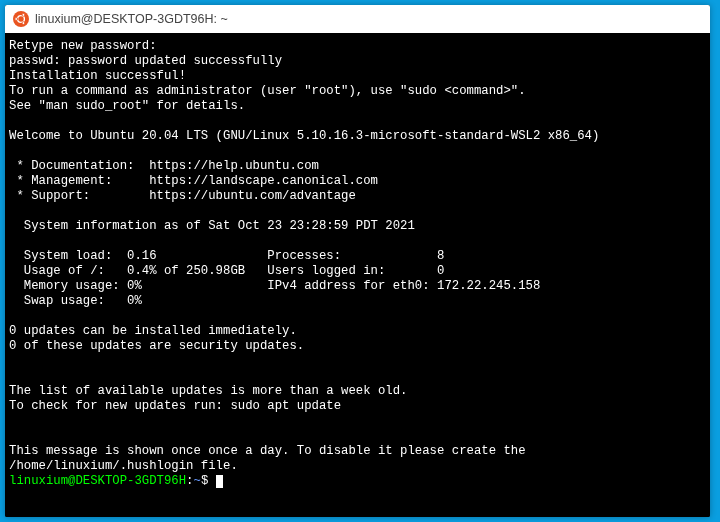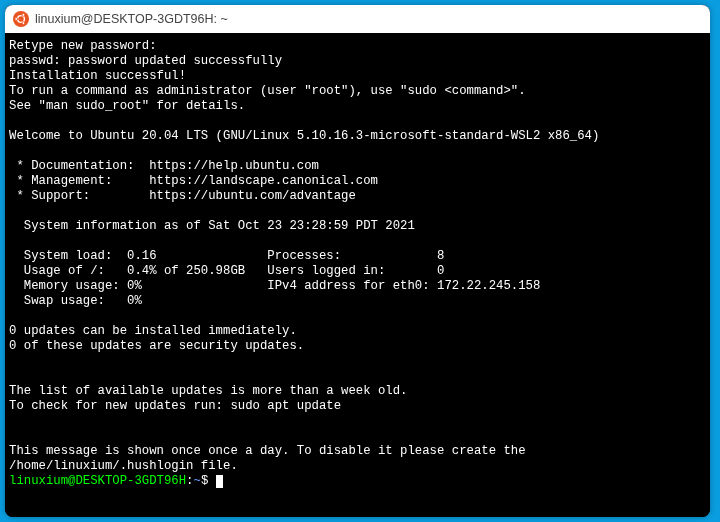--- a/index.html
+++ b/index.html
@@ -18,21 +18,21 @@
     padding: 5px 10px 5px 5px;
     box-sizing: border-box;
   }
   .window {
     width: 705px;
     height: 512px;
     background: #000000;
     box-shadow: 0 0 6px rgba(0,0,0,0.3);
     display: flex;
     flex-direction: column;
-    border-radius: 8px;
+    border-radius: 2px;
     overflow: hidden;
   }
   .titlebar {
     height: 28px;
     background: #ffffff;
     display: flex;
     align-items: center;
     padding: 0 8px;
     font-size: 12.5px;
     color: #444;

